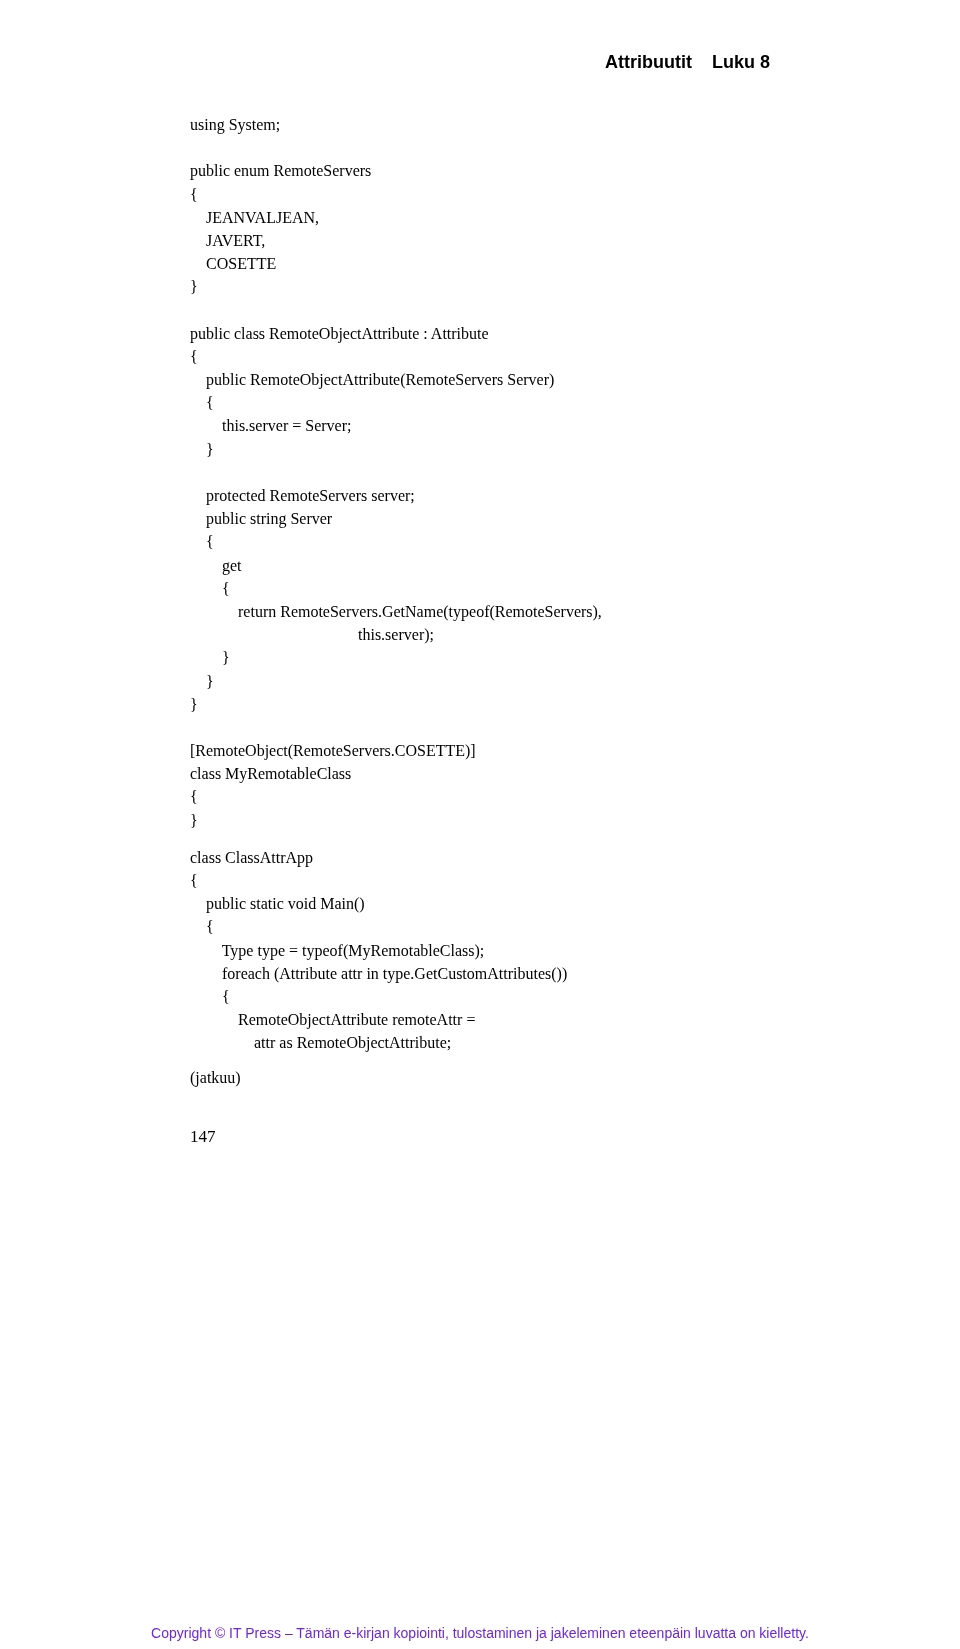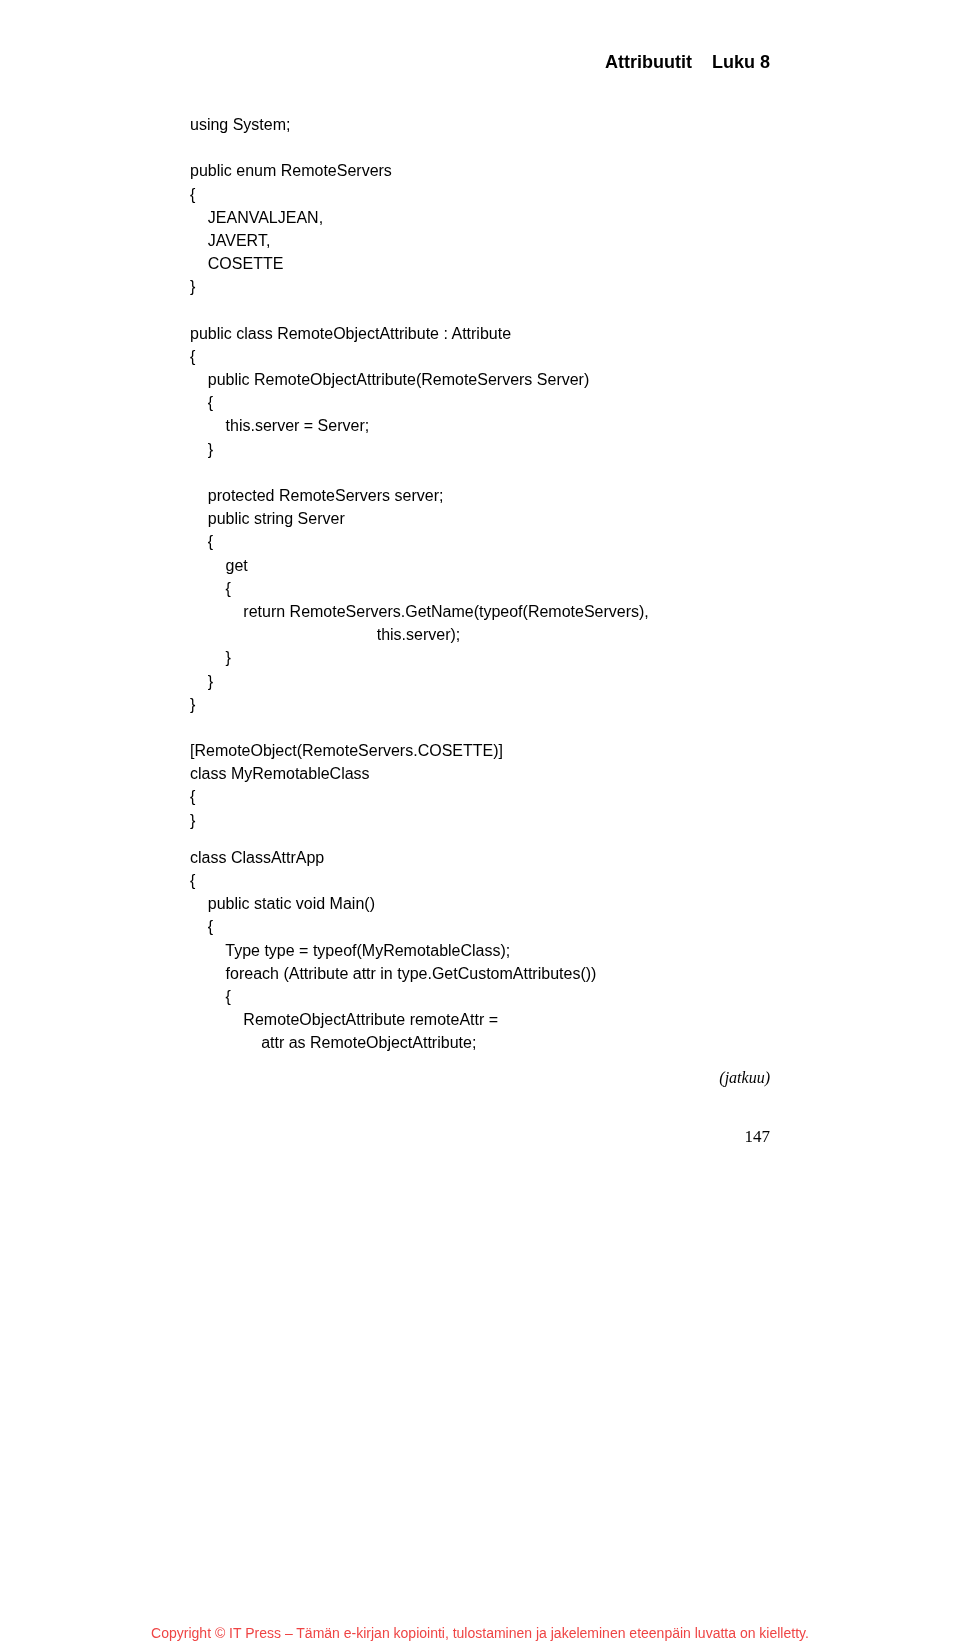--- a/index.html
+++ b/index.html
@@ -26,46 +26,45 @@
   }
   .body-text {
     font-size: 17px;
     line-height: 1.5;
     margin-bottom: 12px;
   }
   .body-text.indent {
     text-indent: 28px;
   }
   .code {
-    font-family: Liberation Sans, sans-serif;
+    font-family: Liberation Serif, serif;
     font-size: 16px;
     line-height: 1.45;
     white-space: pre;
     margin: 14px 0;
   }
   .continuation {
-    text-align: right;
-    font-style: italic;
+    text-align: left;
     font-size: 16px;
     margin-top: 10px;
   }
   .page-number {
-    text-align: right;
+    text-align: left;
     font-size: 17px;
     margin-top: 40px;
   }
   .footer {
     position: absolute;
     bottom: 20px;
     left: 0;
     right: 0;
     text-align: center;
     font-family: Arial, Helvetica, sans-serif;
     font-size: 14px;
-    color: #ef4444;
+    color: #6d28d9;
   }
 </style>
 </head>
 <body>
 
 <div class="page">
 
   <div class="header-line">
     <span>Attribuutit</span>
     &nbsp;&nbsp;

